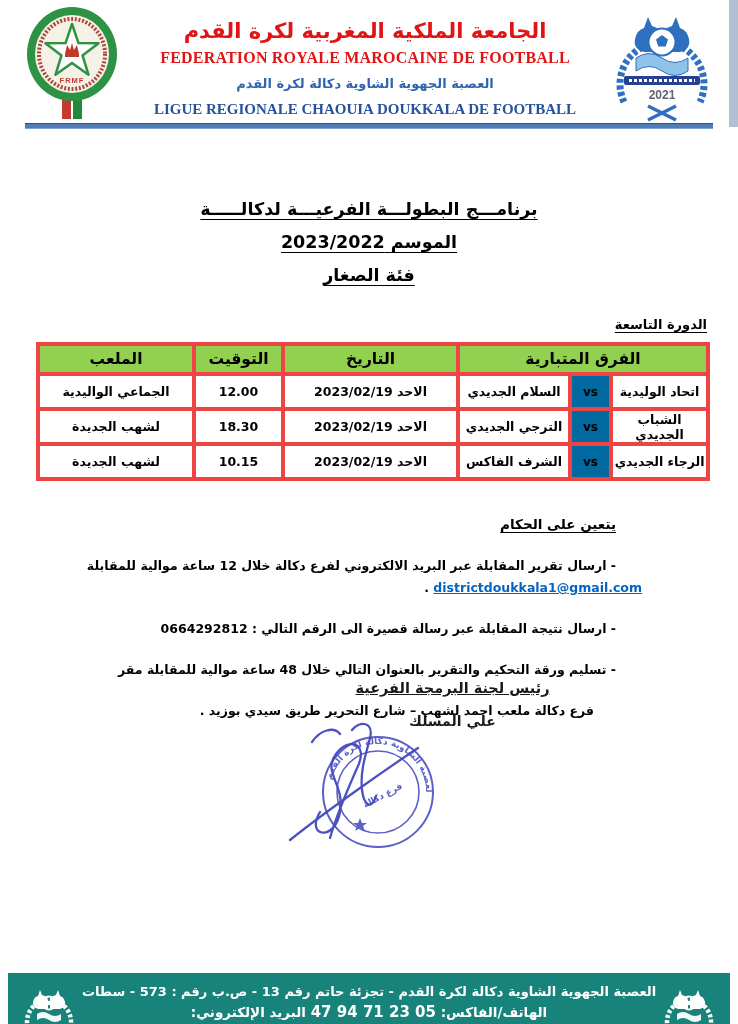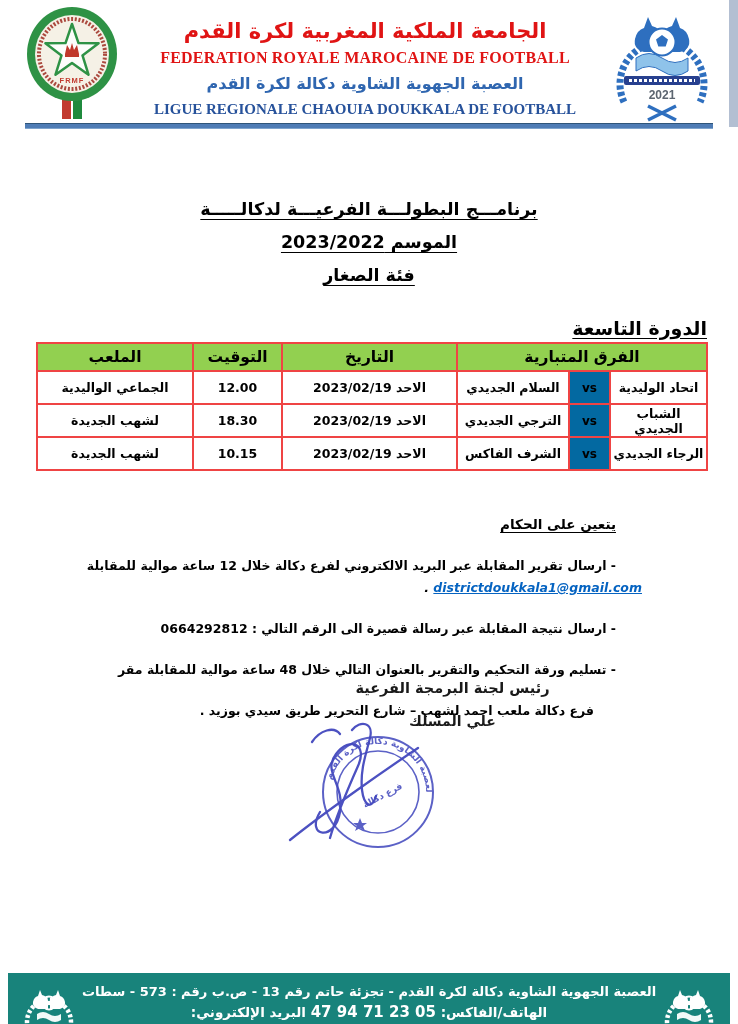--- a/index.html
+++ b/index.html
@@ -4,52 +4,52 @@
 <style>
   html,body{margin:0;padding:0;background:#e8e8e8;}
   .page{position:relative;width:738px;height:1024px;background:#ffffff;
         font-family:"DejaVu Sans",sans-serif;overflow:hidden;margin:0 auto;}
 
   
   .hdr{position:absolute;top:6px;left:22px;right:22px;height:114px;display:flex;align-items:flex-start;}
   .hdr-text{flex:1;text-align:center;padding-top:10px;}
   .h-ar-red{color:#E01414;font-size:21px;font-weight:bold;line-height:30px;direction:rtl;}
   .h-fr-red{color:#E01414;font-size:16px;font-weight:bold;font-family:"Liberation Serif",serif;line-height:23px;letter-spacing:.2px;}
-  .h-ar-blue{color:#2F66B0;font-size:16px;font-weight:bold;line-height:29px;direction:rtl;}
+  .h-ar-blue{color:#2F66B0;font-size:13px;font-weight:bold;line-height:29px;direction:rtl;}
   .h-fr-blue{color:#27529B;font-size:15px;font-weight:bold;font-family:"Liberation Serif",serif;line-height:23px;}
   .sep{position:absolute;top:123px;left:25px;right:25px;height:4px;background:#4E7CB5;
        border-top:1px solid #2F5579;border-bottom:1px solid #7FA4CC;}
   .edge-strip{position:absolute;top:0;right:0;width:9px;height:127px;background:#B3BFD2;}
 
   
   .title-block{position:absolute;top:193px;left:0;right:0;text-align:center;direction:rtl;color:#000;}
   .title-line{font-weight:bold;font-size:17.5px;line-height:33px;text-decoration:underline;text-underline-offset:4px;}
 
-  .round{position:absolute;top:317px;right:31px;font-weight:bold;font-size:19px;direction:rtl;
+  .round{position:absolute;top:317px;right:31px;font-weight:bold;font-size:13px;direction:rtl;
          text-decoration:underline;text-underline-offset:3px;color:#000;}
 
   
   .sched{position:absolute;top:342px;left:36px;width:670px;border-collapse:collapse;direction:rtl;table-layout:fixed;}
-  .sched th,.sched td{border:2px solid #ef4444;text-align:center;font-weight:bold;padding:0;color:#000;}
+  .sched th,.sched td{border:4px solid #ef4444;text-align:center;font-weight:bold;padding:0;color:#000;}
   .sched th{background:#92D050;font-size:15.5px;height:26px;}
   .sched td{font-size:12.5px;height:31px;}
   .sched td.vs{background:#0369a1;font-size:12px;}
 
   
   .ref{position:absolute;top:514px;right:122px;width:505px;direction:rtl;text-align:right;
        font-weight:bold;font-size:12.5px;line-height:21px;color:#000;}
   .ref-head{font-size:13.5px;text-decoration:underline;text-underline-offset:3px;margin-bottom:9px;}
   .ref-line{white-space:nowrap;margin-top:20px;}
-  .ref-email-line{text-align:right;margin:1px -26px 2px 0;font-style:italic;}
+  .ref-email-line{text-align:right;margin:1px -26px 2px 0;}
   .email-link{color:#0563C1;text-decoration:underline;cursor:pointer;}
   .ref-cont{margin-right:22px;}
 
   
   .sig{position:absolute;top:677px;left:330px;width:245px;text-align:center;direction:rtl;font-weight:bold;color:#1a1a1a;}
-  .sig-title{font-size:14.5px;line-height:22px;}
+  .sig-title{font-size:14.5px;line-height:22px;text-decoration:underline;}
   .sig-name{font-size:14px;margin-top:14px;}
   .stamp{position:absolute;top:712px;left:260px;}
 
   
   .footer{position:absolute;left:8px;right:8px;top:938px;height:80px;background:#18837B;
           display:flex;align-items:center;padding:4px 12px;box-sizing:border-box;margin-top:35px;}
   .f-center{flex:1;text-align:center;color:#fff;font-weight:bold;direction:rtl;}
   .f-line1{font-size:13px;line-height:20px;}
   .f-line2{font-size:13.5px;line-height:21px;}
   .f-line2 .f-phone{font-size:15px;letter-spacing:1px;}

